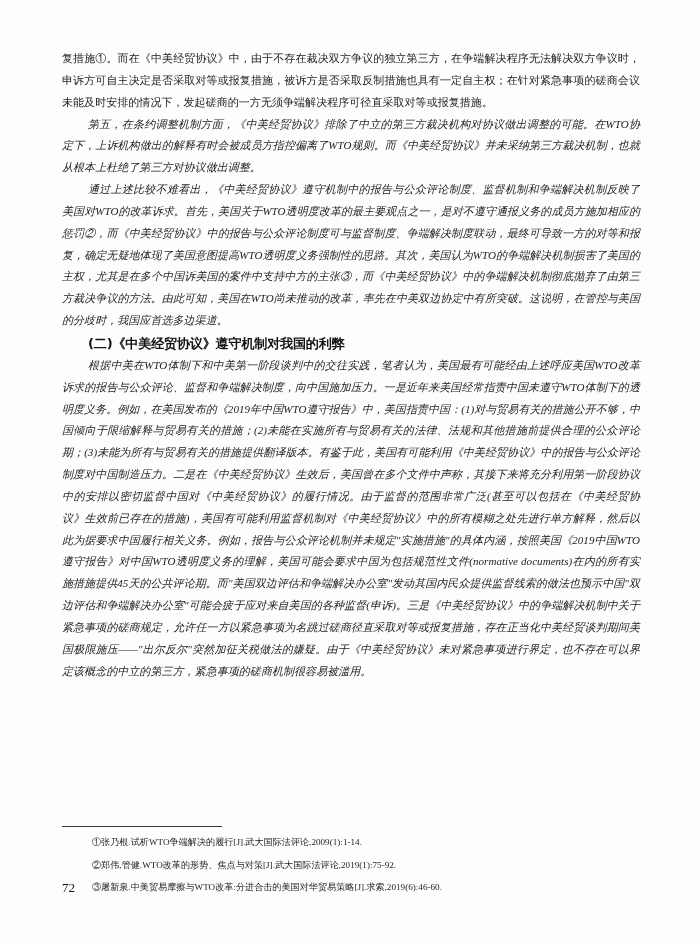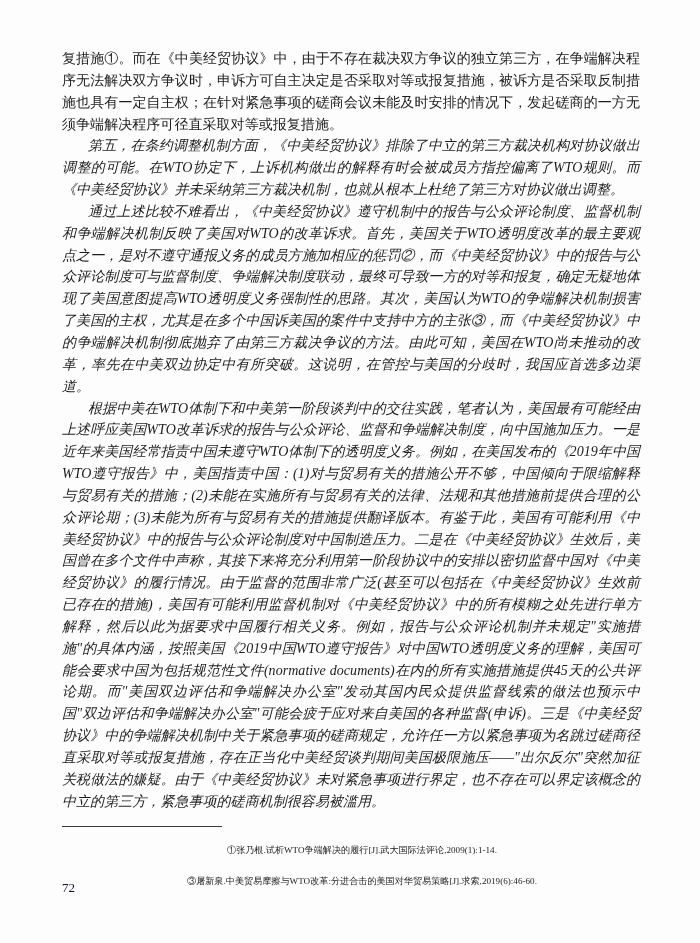--- a/index.html
+++ b/index.html
@@ -22,21 +22,21 @@
     height: 943px;
     background: #fdfdfd;
   }
   .content {
     position: absolute;
     left: 62px;
     top: 48px;
     width: 578px;
   }
   .para {
-    font-size: 14px;
+    font-size: 11px;
     line-height: 21.85px;
     text-align: justify;
     text-justify: inter-character;
     margin: 0;
     letter-spacing: 0.05px;
     text-align-last: left;
     color: #1c1c1c;
   }
   .para.indent {
     text-indent: 26px;
@@ -64,25 +64,24 @@
   .fn-rule {
     width: 160px;
     height: 1px;
     background: #3a3a3a;
     margin: 0 0 6px 0;
   }
   .fn-line {
     font-size: 9.1px;
     line-height: 14.6px;
     text-indent: 22px;
-    margin: 16px;
+    margin: 8px;
     color: #222;
     letter-spacing: 0.02px;
     white-space: nowrap;
-    text-align: center;
   }
   .page-number {
     position: absolute;
     left: 62px;
     top: 880px;
     font-size: 13px;
     color: #0f172a;
     font-family: "Liberation Serif", "DejaVu Serif", serif;
   }
 </style>
@@ -98,29 +97,31 @@
     </p>
 
     <p class="para indent">
       <span>第五，在条约调整机制方面，《中美经贸协议》排除了中立的第三方裁决机构对协议做出调整的可能。在WTO协定下，上诉机构做出的解释有时会被成员方指控偏离了WTO规则。而《中美经贸协议》并未采纳第三方裁决机制，也就从根本上杜绝了第三方对协议做出调整。</span>
     </p>
 
     <p class="para indent">
       <span>通过上述比较不难看出，《中美经贸协议》遵守机制中的报告与公众评论制度、监督机制和争端解决机制反映了美国对WTO的改革诉求。首先，美国关于WTO透明度改革的最主要观点之一，是对不遵守通报义务的成员方施加相应的惩罚②，而《中美经贸协议》中的报告与公众评论制度可与监督制度、争端解决制度联动，最终可导致一方的对等和报复，确定无疑地体现了美国意图提高WTO透明度义务强制性的思路。其次，美国认为WTO的争端解决机制损害了美国的主权，尤其是在多个中国诉美国的案件中支持中方的主张③，而《中美经贸协议》中的争端解决机制彻底抛弃了由第三方裁决争议的方法。由此可知，美国在WTO尚未推动的改革，率先在中美双边协定中有所突破。这说明，在管控与美国的分歧时，我国应首选多边渠道。</span>
     </p>
 
+    <h2 class="heading">(二)《中美经贸协议》遵守机制对我国的利弊</h2>
 
     <p class="para indent">
       <span>根据中美在WTO体制下和中美第一阶段谈判中的交往实践，笔者认为，美国最有可能经由上述呼应美国WTO改革诉求的报告与公众评论、监督和争端解决制度，向中国施加压力。一是近年来美国经常指责中国未遵守WTO体制下的透明度义务。例如，在美国发布的《2019年中国WTO遵守报告》中，美国指责中国：(1)对与贸易有关的措施公开不够，中国倾向于限缩解释与贸易有关的措施；(2)未能在实施所有与贸易有关的法律、法规和其他措施前提供合理的公众评论期；(3)未能为所有与贸易有关的措施提供翻译版本。有鉴于此，美国有可能利用《中美经贸协议》中的报告与公众评论制度对中国制造压力。二是在《中美经贸协议》生效后，美国曾在多个文件中声称，其接下来将充分利用第一阶段协议中的安排以密切监督中国对《中美经贸协议》的履行情况。由于监督的范围非常广泛(甚至可以包括在《中美经贸协议》生效前已存在的措施)，美国有可能利用监督机制对《中美经贸协议》中的所有模糊之处先进行单方解释，然后以此为据要求中国履行相关义务。例如，报告与公众评论机制并未规定"实施措施"的具体内涵，按照美国《2019中国WTO遵守报告》对中国WTO透明度义务的理解，美国可能会要求中国为包括规范性文件(normative documents)在内的所有实施措施提供45天的公共评论期。而"美国双边评估和争端解决办公室"发动其国内民众提供监督线索的做法也预示中国"双边评估和争端解决办公室"可能会疲于应对来自美国的各种监督(申诉)。三是《中美经贸协议》中的争端解决机制中关于紧急事项的磋商规定，允许任一方以紧急事项为名跳过磋商径直采取对等或报复措施，存在正当化中美经贸谈判期间美国极限施压——"出尔反尔"突然加征关税做法的嫌疑。由于《中美经贸协议》未对紧急事项进行界定，也不存在可以界定该概念的中立的第三方，紧急事项的磋商机制很容易被滥用。</span>
     </p>
 
 
   </div>
 
   <div class="footnotes">
     <div class="fn-rule"></div>
     <p class="fn-line">①张乃根.试析WTO争端解决的履行[J].武大国际法评论,2009(1):1-14.</p>
+    <p class="fn-line">②郑伟,管健.WTO改革的形势、焦点与对策[J].武大国际法评论,2019(1):75-92.</p>
     <p class="fn-line">③屠新泉.中美贸易摩擦与WTO改革:分进合击的美国对华贸易策略[J].求索,2019(6):46-60.</p>
   </div>
 
   <div class="page-number">72</div>
 
 </div>
 
 </body></html>

